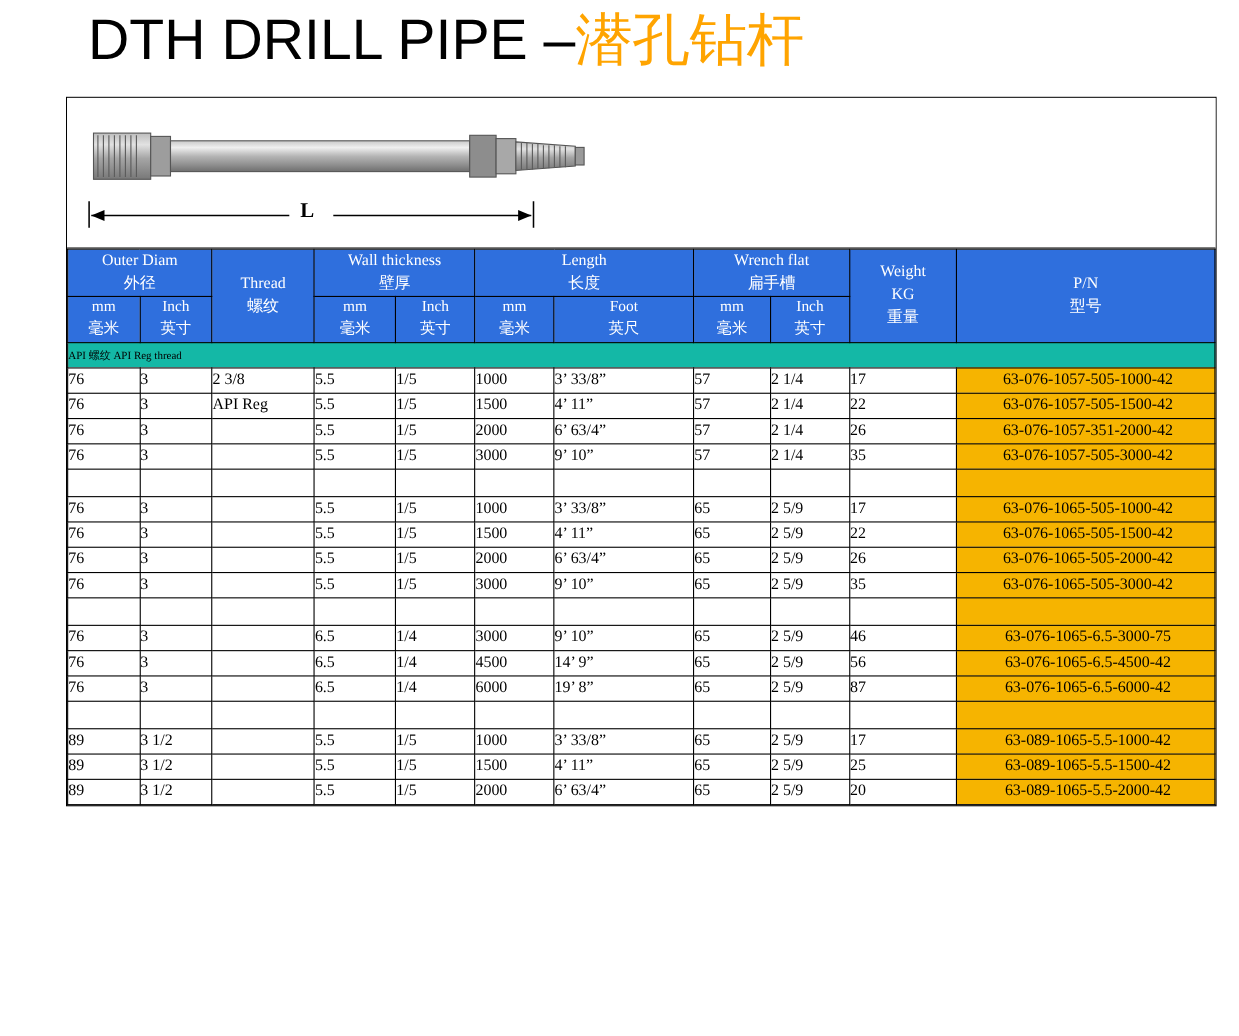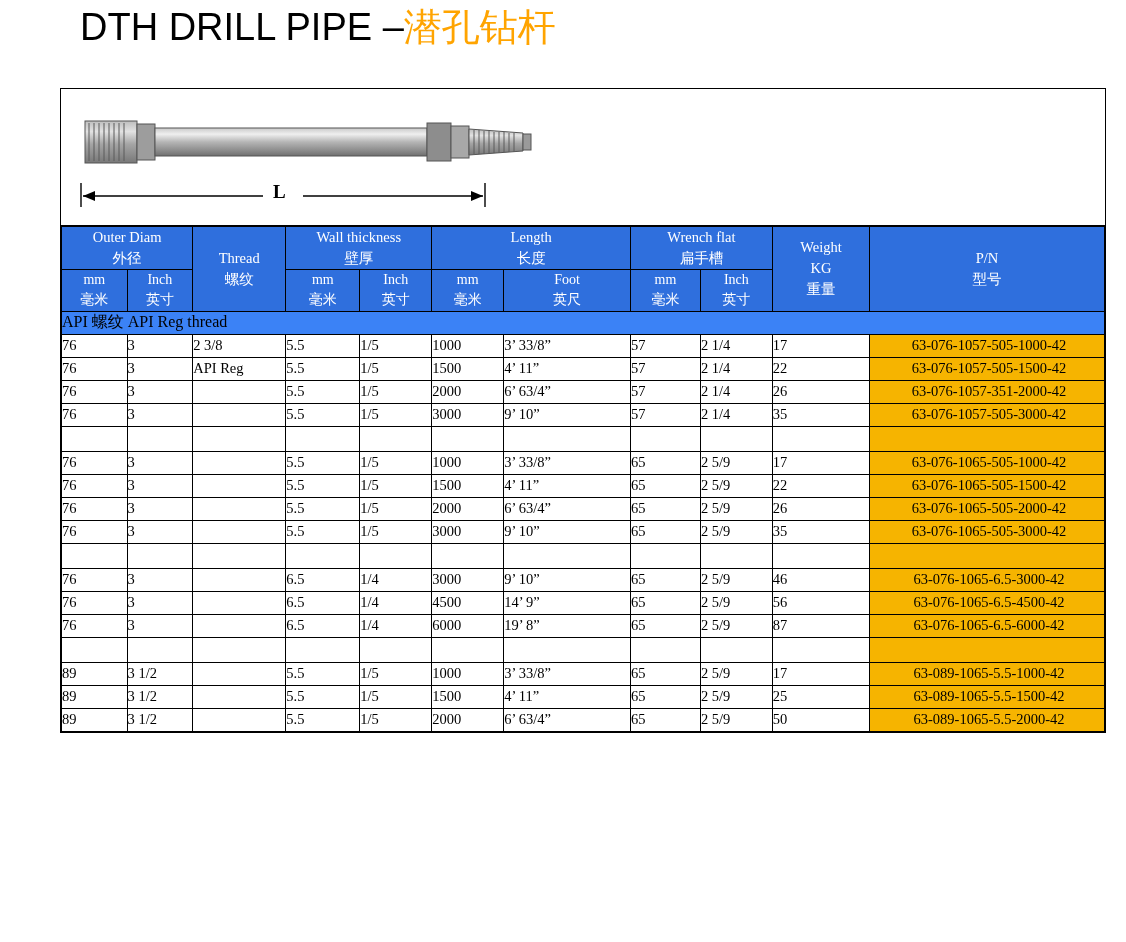--- a/index.html
+++ b/index.html
@@ -16,21 +16,21 @@
   }
   .page {
     position: relative;
     width: 1126px;
     height: 942px;
   }
   .title {
     position: absolute;
     left: 80px;
     top: 2px;
-    font-size: 38px;
+    font-size: 52px;
     font-family: "Liberation Sans", sans-serif;
     white-space: nowrap;
     letter-spacing: 0px;
     text-align: right;
   }
   .title .en { color: #000000; }
   .title .cn { color: #ffa400; font-family: "DejaVu Sans", sans-serif; }
 
   .table-wrap {
     position: absolute;
@@ -90,22 +90,22 @@
     text-align: center;
     line-height: 1.45;
     padding: 3px 2px;
   }
   thead td.grp { vertical-align: middle; }
   .hdr2 { font-size: 14px; }
 
   td.note {
     text-align: left;
     padding: 4px 6px 5px 12px;
-    background: #3b82f6;
-    font-size: 16px;
+    background: #14b8a6;
+    font-size: 10px;
     margin-top: 40px;
   }
 
   tbody td {
     background: #ffffff;
     text-align: left;
     padding: 3px 0 3px 10px;
     height: 22px;
     font-size: 14.5px;
     border-left: 1px solid #000000;
@@ -415,21 +415,21 @@
             <td>76</td>
             <td>3</td>
             <td></td>
             <td>6.5</td>
             <td>1/4</td>
             <td>3000</td>
             <td>9’ 10”</td>
             <td>65</td>
             <td>2 5/9</td>
             <td>46</td>
-            <td class="pn">63-076-1065-6.5-3000-42</td>
+            <td class="pn">63-076-1065-6.5-3000-75</td>
           </tr>
           <tr>
             <td>76</td>
             <td>3</td>
             <td></td>
             <td>6.5</td>
             <td>1/4</td>
             <td>4500</td>
             <td>14’ 9”</td>
             <td>65</td>
@@ -492,19 +492,19 @@
           <tr>
             <td>89</td>
             <td>3 1/2</td>
             <td></td>
             <td>5.5</td>
             <td>1/5</td>
             <td>2000</td>
             <td>6’ 63/4”</td>
             <td>65</td>
             <td>2 5/9</td>
-            <td>50</td>
+            <td>20</td>
             <td class="pn">63-089-1065-5.5-2000-42</td>
           </tr>
         </tbody>
     </table>
   </div>
 </div>
 
 </body></html>

